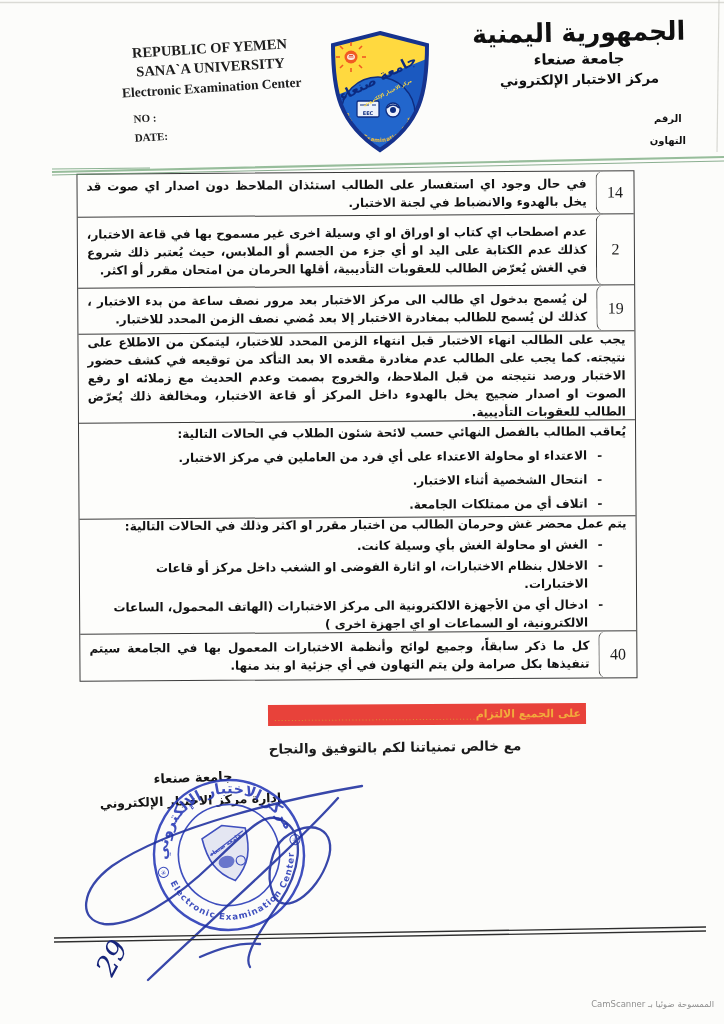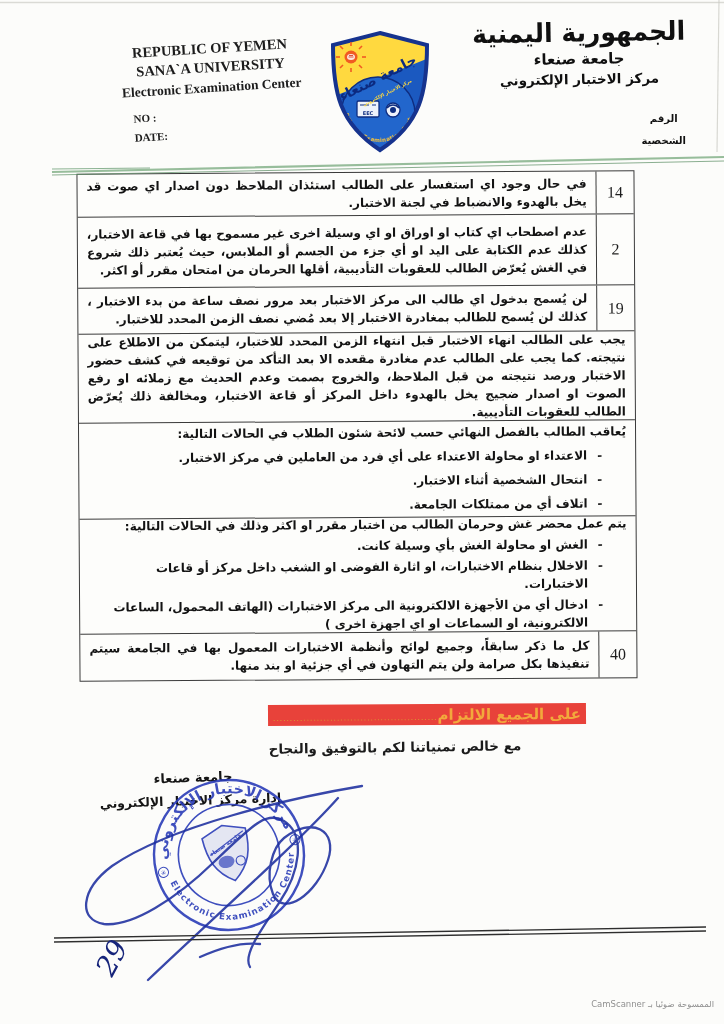--- a/index.html
+++ b/index.html
@@ -21,34 +21,34 @@
   .hdr-ar .center{font-size:13.5px;margin-top:3px;}
   .hdr-ar-nodate{position:absolute;right:38px;top:108px;direction:rtl;text-align:center;
                  font-size:10px;font-weight:bold;line-height:22px;color:#111;}
   
   .rules{position:absolute;left:78px;top:172px;width:556px;border:1.3px solid #3a3a3a;
          direction:rtl;transform:rotate(-0.35deg);background:rgba(255,255,255,0.25);}
   .row{display:flex;border-bottom:1.3px solid #3a3a3a;}
   .row:last-child{border-bottom:none;}
   .num{flex:0 0 37px;display:flex;align-items:center;justify-content:center;
        font-family:"Liberation Serif","DejaVu Serif",serif;font-size:16px;color:#1d1d1d;
-       border-left:1.3px solid #3a3a3a;}
+       border-left:1.3px solid #3a3a3a;border-radius:7px;}
   .txt{flex:1;display:flex;flex-direction:column;justify-content:center;
        padding:2px 9px 3px 9px;font-size:12px;font-weight:700;line-height:1.5;
        text-align:justify;color:#131313;}
   .r14{height:42px;} .r15{height:70px;} .r16{height:45px;} .r17{height:88px;}
   .r18{height:95px;} .r19{height:114px;} .r20{height:46px;}
   .li{display:flex;gap:10px;padding-right:24px;text-align:right;}
   .r18 .li{margin-top:6px;} .r19 .li{margin-top:3px;}
   .dash{flex:none;}
   
   .banner{position:absolute;left:268px;top:704px;width:318px;height:21px;background:#e8423a;
           display:flex;direction:rtl;align-items:center;padding:0 5px;box-sizing:border-box;
           transform:rotate(-0.4deg);}
-  .banner .btext{color:#f2a93c;font-size:15px;font-weight:bold;white-space:nowrap;}
+  .banner .btext{color:#f2a93c;font-size:11px;font-weight:bold;white-space:nowrap;}
   .banner .bdots{color:#d8972f;font-size:9px;letter-spacing:.5px;overflow:hidden;
                  white-space:nowrap;flex:1;line-height:1;margin-top:6px;}
   .wishes{position:absolute;left:230px;top:739px;width:330px;text-align:center;direction:rtl;
           font-size:13.5px;font-weight:bold;color:#1b1b1b;transform:rotate(-0.8deg);}
   
   .sig1{position:absolute;left:113px;top:770px;width:160px;text-align:center;direction:rtl;
         font-size:13px;font-weight:bold;transform:rotate(-2deg);color:#151515;}
   .sig2{position:absolute;left:83px;top:793px;width:215px;text-align:center;direction:rtl;
         font-size:12.5px;font-weight:bold;transform:rotate(-2deg);color:#151515;}
   .stamp{position:absolute;left:140px;top:766px;width:178px;height:178px;opacity:.9;
@@ -115,21 +115,21 @@
     <text x="60" y="64" font-size="4.6" font-weight="bold" fill="#ffd93f" text-anchor="middle" transform="rotate(-27 60 64)">مركز الاختبار الإلكتروني</text>
   </svg>
 
   <div class="hdr-ar">
     <div class="country">الجمهورية اليمنية</div>
     <div class="univ">جامعة صنعاء</div>
     <div class="center">مركز الاختبار الإلكتروني</div>
   </div>
   <div class="hdr-ar-nodate">
     <div>الرقم</div>
-    <div>الشخصية</div>
+    <div>التهاون</div>
   </div>
 
   <div class="rules">
     <div class="row r14">
       <div class="num">14</div>
       <div class="txt">
           <div>في حال وجود اي استفسار على الطالب استئذان الملاحظ دون اصدار اي صوت قد يخل بالهدوء والانضباط في لجنة الاختبار.</div>
         </div>
     </div>
     <div class="row r15">

